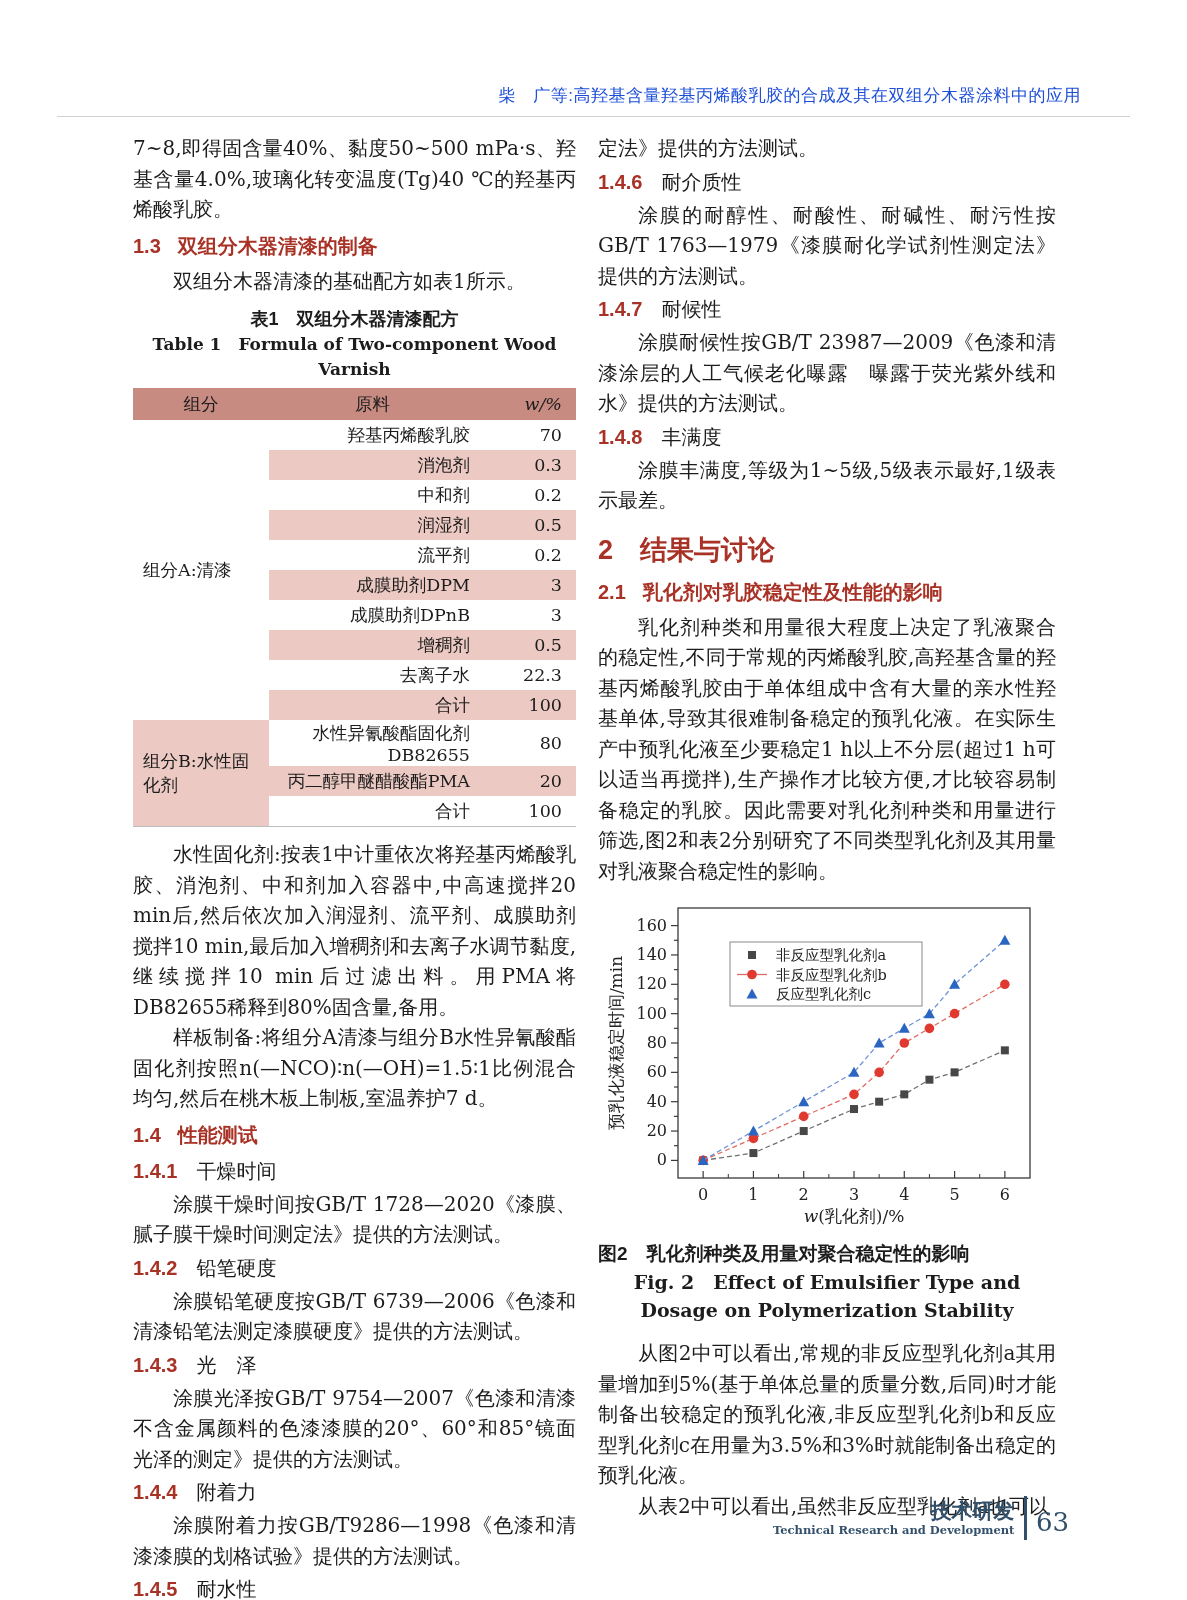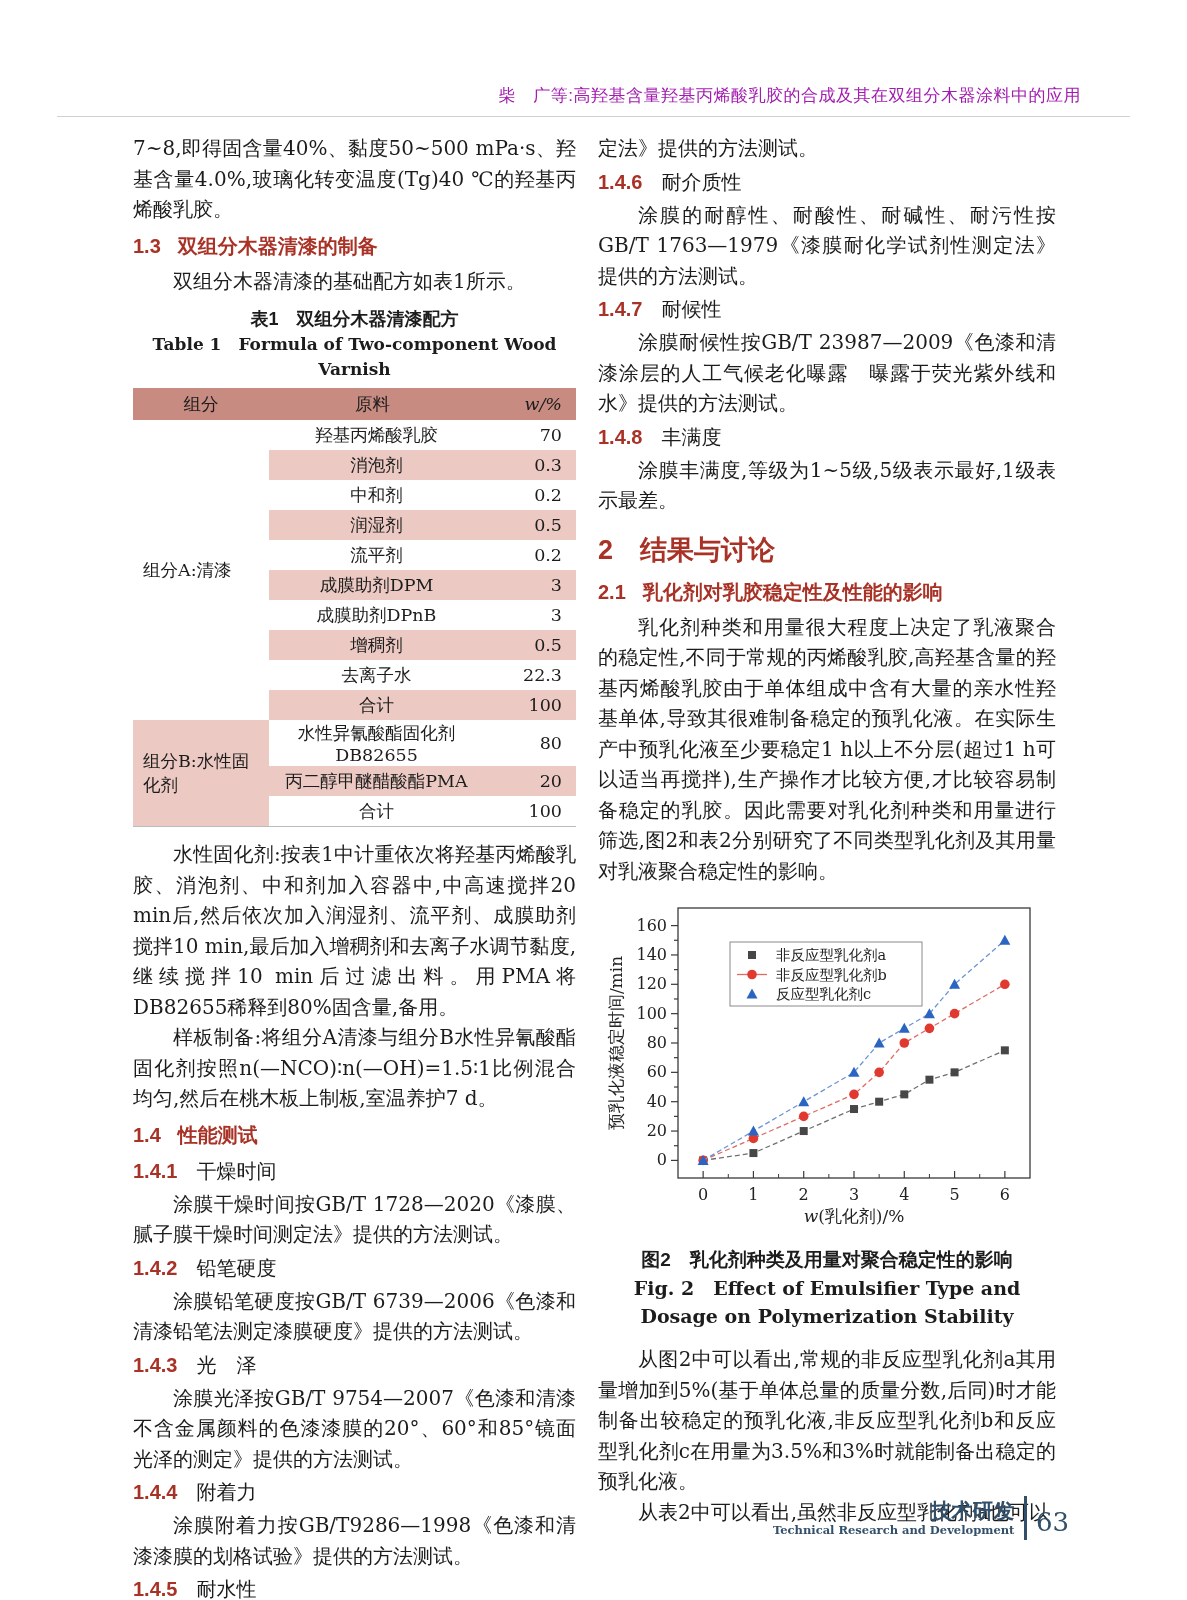--- a/index.html
+++ b/index.html
@@ -5,21 +5,21 @@
   html,body{margin:0;padding:0;background:#ffffff;}
   .page{
     position:relative; width:1187px; height:1600px; background:#ffffff;
     font-family:"DejaVu Serif","Liberation Serif",serif;
     color:#1c1c1c; overflow:hidden;
   }
   
   .runhead{position:absolute;top:0;left:0;right:0;}
   .runhead-title{
     text-align:right; padding:84px 106px 0 0;
-    font-size:17px; color:#a21caf; letter-spacing:.5px;
+    font-size:17px; color:#1d4ed8; letter-spacing:.5px;
     font-family:"Liberation Sans","DejaVu Sans",sans-serif;
   }
   .runhead-rule{position:absolute;left:57px;right:57px;top:116px;height:1px;background:#ccd2d6;}
   
   .cols{position:absolute; top:133px; left:133px; right:131px; display:flex; gap:22px;}
   .col-l{width:443px;} .col-r{width:458px;}
   p.body{
     margin:0; font-size:20px; line-height:30.5px; text-align:justify;
   }
   p.indent{text-indent:2em;}
@@ -52,28 +52,28 @@
     border-bottom:1.5px solid #b9bdc0;
   }
   table.formula th{
     background:var(--tbl-head,#c78b81); font-weight:normal; font-size:17.5px;
     height:30px; padding:1px 6px;margin-top:40px;
   }
   table.formula td{height:28px; padding:1px 6px;}
   table.formula .stripe td{background:var(--tbl-stripe,#eccac3);}
   table.formula td.comp{width:120px; background:#ffffff; padding-left:10px; line-height:24px;}
   table.formula td.comp1{background:var(--tbl-stripe,#eccac3);}
-  table.formula td.mat{text-align:center; padding-left:14px;margin-top:18px;}
+  table.formula td.mat{text-align:right; padding-left:14px;margin-top:18px;}
   table.formula td.val,table.formula th.val{text-align:right; padding-right:14px; width:80px;}
   table.formula th.mat-h{text-align:center;}
   .ital{font-style:italic;}
   
   .figure{margin:8px 0 0 0;}
   .figcap-cn{
-    text-align:center; font-weight:bold; font-size:19px; line-height:28px; margin-top:12px;
+    text-align:left; font-weight:bold; font-size:19px; line-height:28px; margin-top:6px;
     font-family:"Liberation Sans","DejaVu Sans",sans-serif;
   }
   .figcap-en{text-align:center; font-weight:bold; font-size:19px; line-height:28px; margin-bottom:14px;}
   
   .footer{
     position:absolute; right:118px; bottom:60px; display:flex; align-items:center;
     color:var(--footer,#33506b);
   }
   .footer-cn{
     font-family:"Liberation Sans","DejaVu Sans",sans-serif; font-weight:bold;

